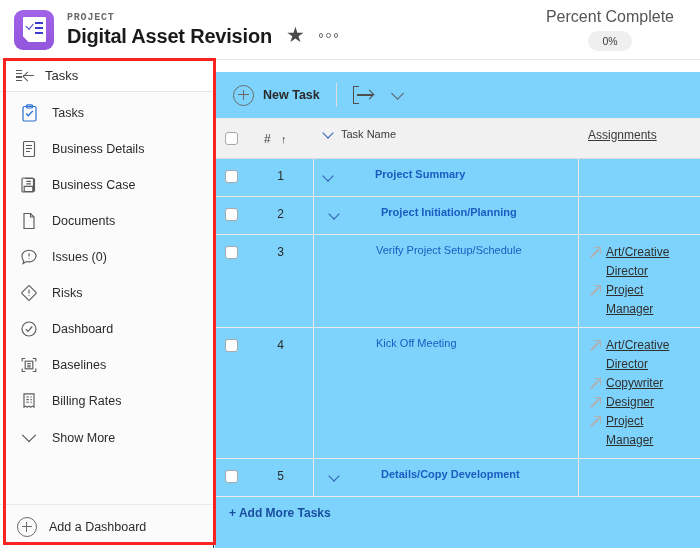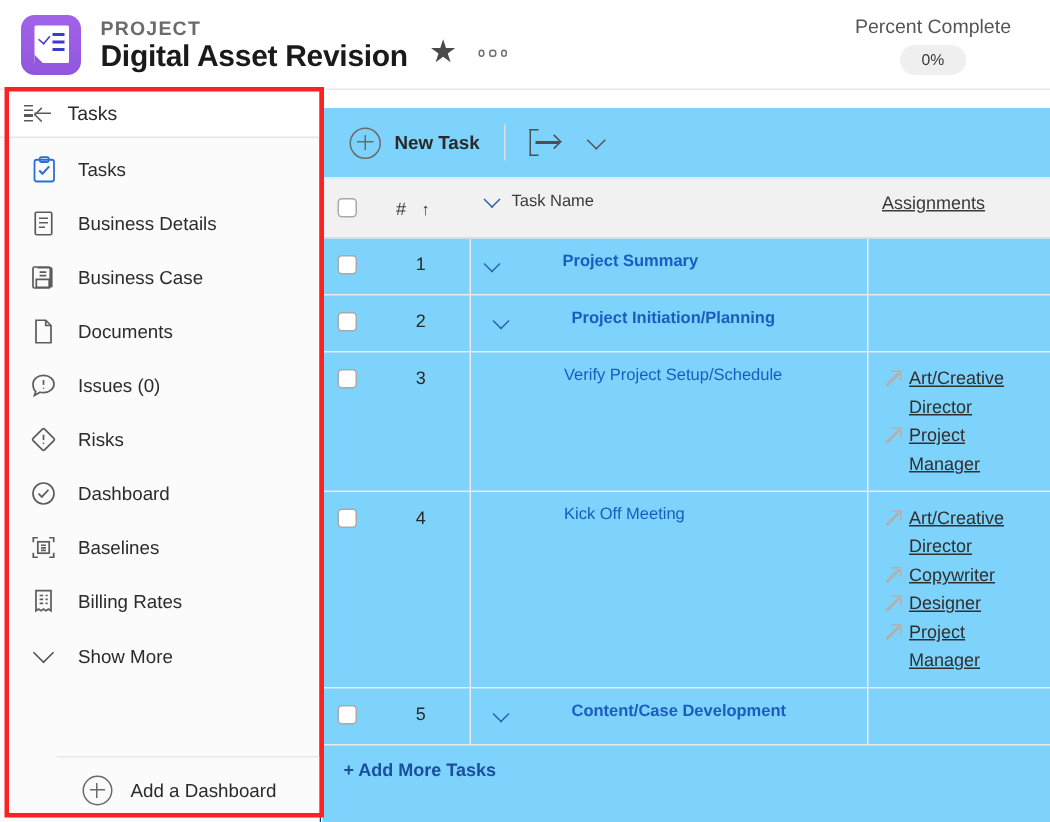--- a/index.html
+++ b/index.html
@@ -62,26 +62,27 @@
   }
   .logo-lines { position: absolute; left: 12px; top: 5px; }
   .logo-lines i {
     display: block;
     width: 8px; height: 2.4px;
     background: #3b3bd0;
     margin-bottom: 2.6px;
   }
   .title-block { margin-left: 13px; line-height: 1; }
   .eyebrow {
-    font-size: 13px;
+    font-size: 10px;
     letter-spacing: 0.8px;
     font-weight: bold;
     color: #6b6b6b;
     text-transform: uppercase;
     margin-bottom: 3px;
+    font-family: Liberation Mono, monospace;
   }
   .proj-title {
     font-size: 20px;
     font-weight: bold;
     color: #1a1a1a;
     letter-spacing: -0.2px;
   }
   .star-icon {
     margin-left: 14px;
     margin-top: 9px;
@@ -102,21 +103,21 @@
     border: 1px solid #6e6e6e;
     border-radius: 50%;
     display: block;
   }
   .pct-block {
     margin-left: auto;
     margin-right: 12px;
     text-align: center;
   }
   .pct-label {
-    font-size: 13px;
+    font-size: 16px;
     color: #555555;
     margin-bottom: 5px;
   }
   .pct-pill {
     display: inline-block;
     background: #efefef;
     border-radius: 11px;
     font-size: 10.5px;
     color: #3a3a3a;
     padding: 4px 14px;
@@ -226,21 +227,20 @@
     position: absolute;
     bottom: 0; left: 0;
     width: 100%;
     height: 44px;
     border-top: 1px solid #e9e9e9;
     display: flex;
     align-items: center;
     padding-left: 17px;
     cursor: pointer;
     background: #fbfbfb;
-    margin-left: 38px;
   }
   .plus-circle {
     width: 20px; height: 20px;
     border: 1.3px solid #6a6a6a;
     border-radius: 50%;
     position: relative;
     flex: 0 0 auto;
   }
   .plus-circle:before, .plus-circle:after {
     content: "";
@@ -733,21 +733,21 @@
               </div>
             </div>
           </div>
           <div class="row">
             <div class="c-check">
               <span class="cbx"></span>
             </div>
             <div class="c-num">5</div>
             <div class="c-name indent1">
               <span class="cell-chev"></span>
-              <span class="tname bold">Content/Case Development</span>
+              <span class="tname bold">Details/Copy Development</span>
             </div>
             <div class="c-assign"></div>
           </div>
         </div>
 
       <div class="addmore">+ Add More Tasks</div>
     </div>
   </div>
 </div>
 

